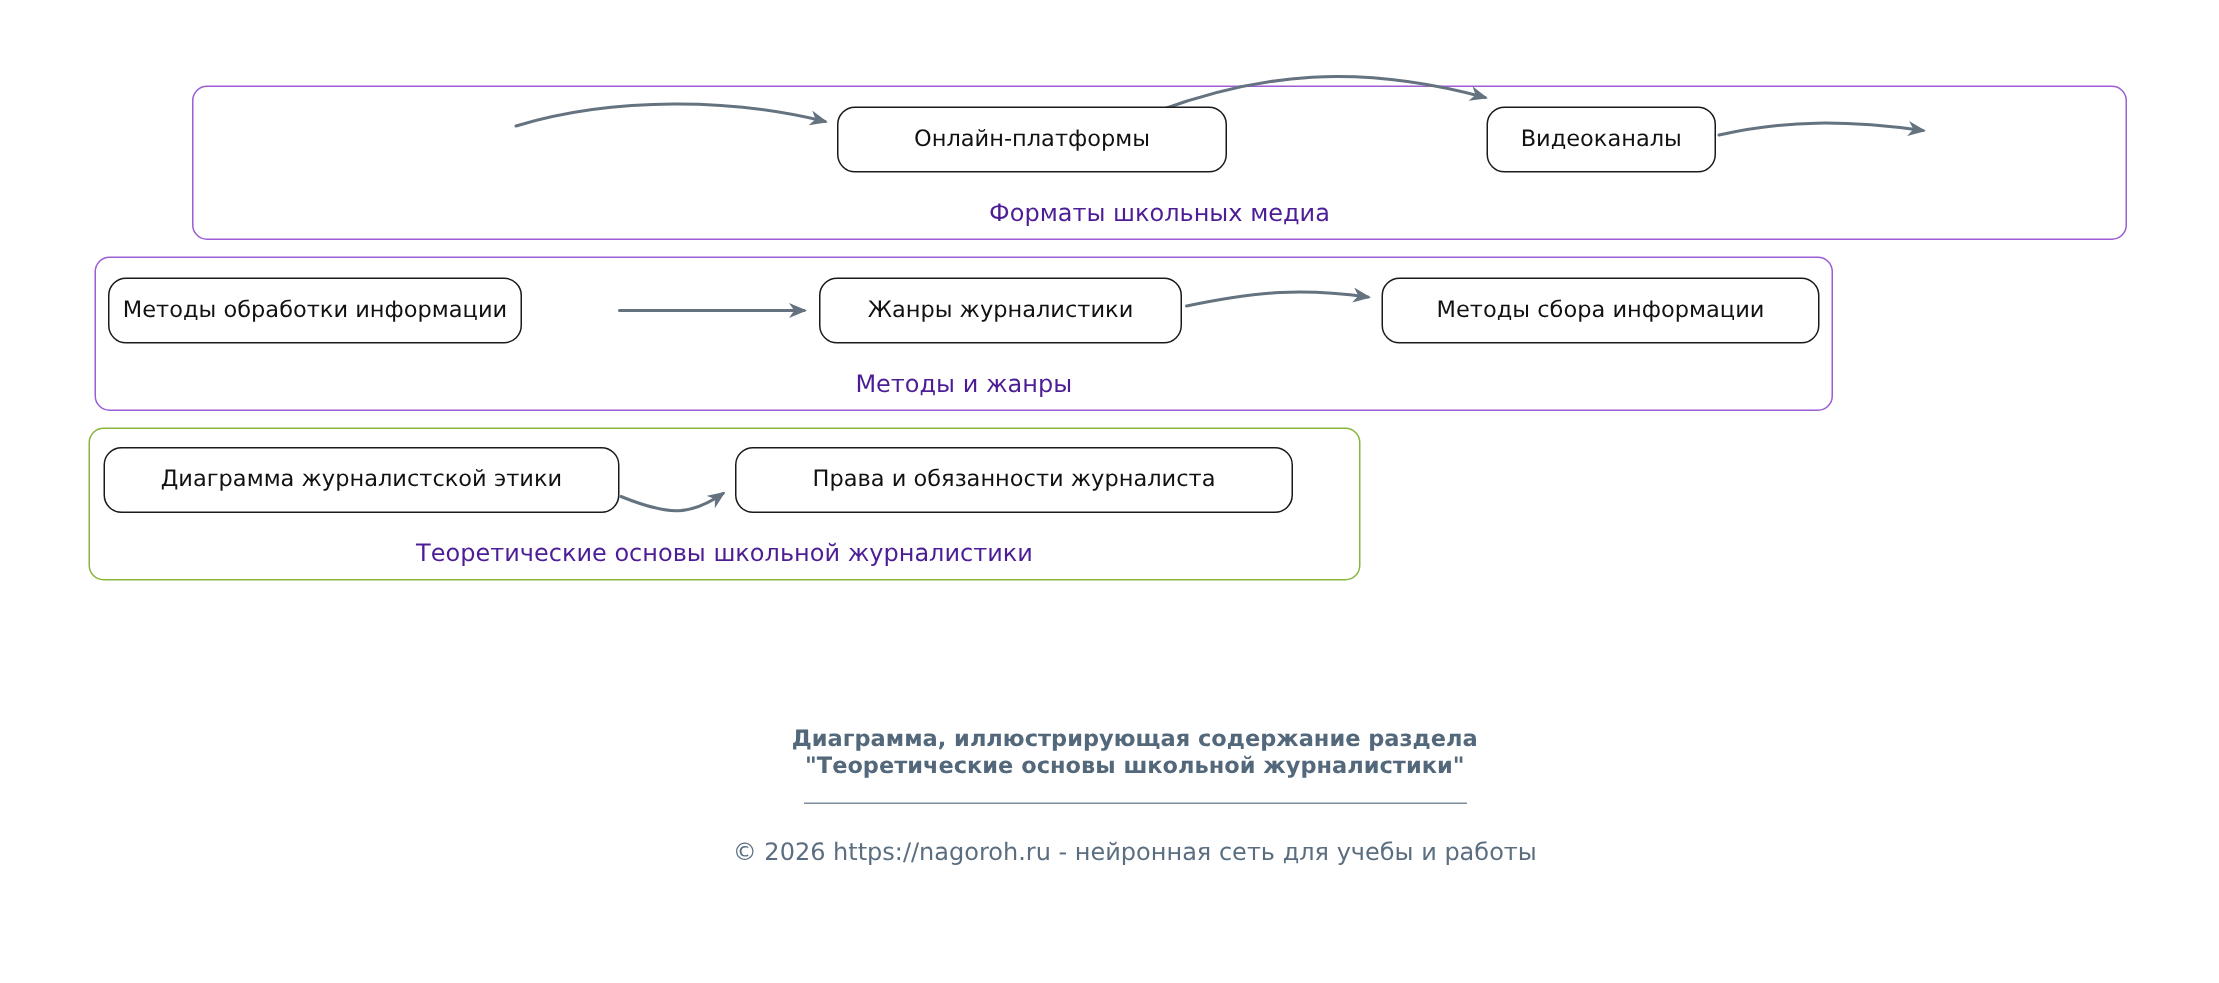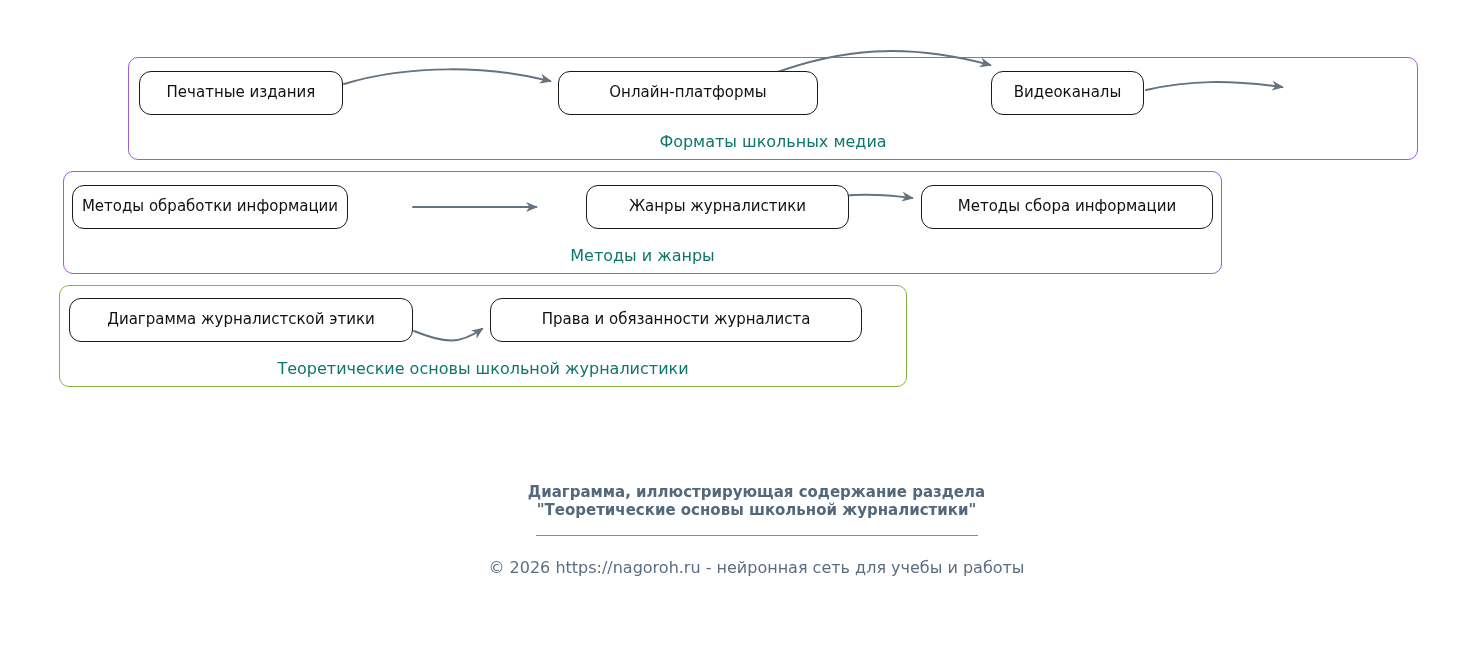--- a/index.html
+++ b/index.html
@@ -19,21 +19,21 @@
     box-sizing: border-box;
   }
   .cluster.green { border-color: #86b63e; }
   .cluster-label {
     position: absolute;
     bottom: 8px;
     left: 0;
     width: 100%;
     text-align: center;
     font-size: 16px;
-    color: #0f766e;
+    color: #4c1d95;
     white-space: nowrap;
   }
   .node {
     position: absolute;
     height: 44px;
     line-height: 41px;
     box-sizing: border-box;
     border: 1.6px solid #1a1a1a;
     border-radius: 12px;
     background: #ffffff;
@@ -106,26 +106,25 @@
       </marker>
     </defs>
     <path class="edge" d="M 344 84 C 410 64, 490 66, 550 81" marker-end="url(#arrowhead)"></path>
     <path class="edge" d="M 772 74 C 840 49, 905 42, 990 65" marker-end="url(#arrowhead)"></path>
     <path class="edge" d="M 1146 90 C 1190 80, 1230 80, 1282 87" marker-end="url(#arrowhead)"></path>
     <path class="edge" d="M 413 207 L 536 207" marker-end="url(#arrowhead)"></path>
     <path class="edge" d="M 791 204 C 840 194, 868 192, 912 198" marker-end="url(#arrowhead)"></path>
     <path class="edge" d="M 414 331 C 446 344, 460 344, 482 329" marker-end="url(#arrowhead)"></path>
   </svg>
 
-  <div class="node" style="left:139px; top:71px; width:204px;">Печатные издания</div>
   <div class="node" style="left:558px; top:71px; width:260px;">Онлайн-платформы</div>
   <div class="node" style="left:991px; top:71px; width:153px;">Видеоканалы</div>
 
   <div class="node" style="left:72px; top:185px; width:276px;">Методы обработки информации</div>
-  <div class="node" style="left:546px; top:185px; width:263px;margin-left:40px;">Жанры журналистики</div>
+  <div class="node" style="left:546px; top:185px; width:242px;">Жанры журналистики</div>
   <div class="node" style="left:921px; top:185px; width:292px;">Методы сбора информации</div>
 
   <div class="node" style="left:69px; top:298px; width:344px;">Диаграмма журналистской этики</div>
   <div class="node" style="left:490px; top:298px; width:372px;">Права и обязанности журналиста</div>
 
   <div id="footer">
     <div class="caption-line">Диаграмма, иллюстрирующая содержание раздела</div>
     <div class="caption-line">"Теоретические основы школьной журналистики"</div>
     <hr class="footer-divider">
     <div class="copyright">© 2026 https://nagoroh.ru - нейронная сеть для учебы и работы</div>

